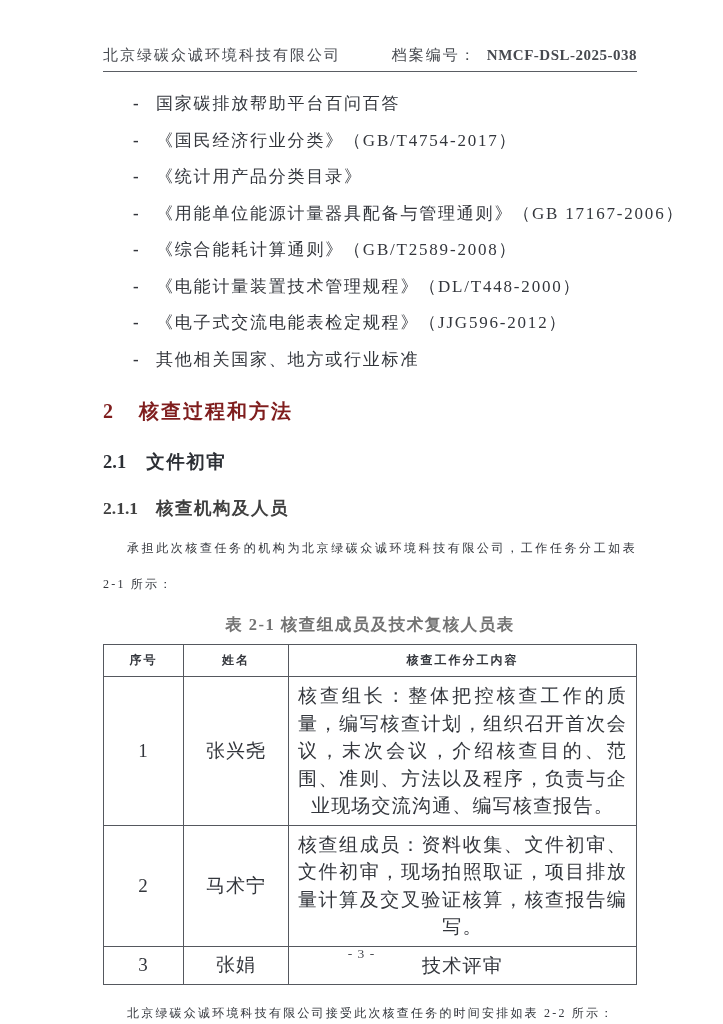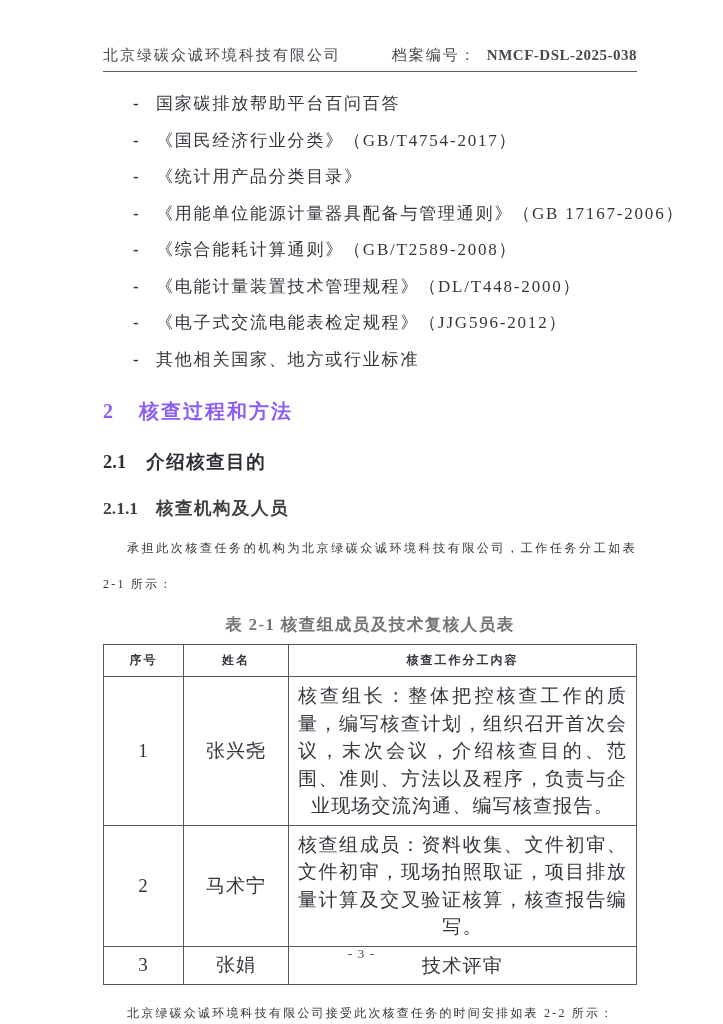--- a/index.html
+++ b/index.html
@@ -40,21 +40,21 @@
     line-height: 36.5px;
     white-space: nowrap;
   }
   .refs li .dash {
     width: 23px;
     flex: 0 0 23px;
     font-weight: bold;
     letter-spacing: 0;
   }
   
-  .h-l1 { font-size: 20px; font-weight: bold; color: #8b5cf6; margin-top: 20px; letter-spacing: 2px; }
+  .h-l1 { font-size: 20px; font-weight: bold; color: #7f1d1d; margin-top: 20px; letter-spacing: 2px; }
   .h-l1 .num { letter-spacing: 0; margin-right: 26px; }
   .h-l2 { font-size: 18.5px; font-weight: bold; color: #2c2f35; margin-top: 24px; letter-spacing: 1.5px; }
   .h-l2 .num { letter-spacing: 0; margin-right: 20px; }
   .h-l3 { font-size: 17.5px; font-weight: bold; color: #404040; margin-top: 22px; letter-spacing: 1.5px; }
   .h-l3 .num { letter-spacing: 0; margin-right: 18px; }
   
   .para {
     margin-top: 10px;
     font-size: 12px;
     line-height: 36px;
@@ -159,21 +159,21 @@
         <span class="dash">-</span>
         <span>其他相关国家、地方或行业标准</span>
       </li>
   </ul>
 
   <div class="h-l1">
     <span class="num">2</span><span>核查过程和方法</span>
   </div>
 
   <div class="h-l2">
-    <span class="num">2.1</span><span>介绍核查目的</span>
+    <span class="num">2.1</span><span>文件初审</span>
   </div>
 
   <div class="h-l3">
     <span class="num">2.1.1</span><span>核查机构及人员</span>
   </div>
 
   <p class="para">承担此次核查任务的机构为北京绿碳众诚环境科技有限公司，工作任务分工如表 2-1 所示：</p>
 
   <div class="tbl-caption">表 2-1 核查组成员及技术复核人员表</div>
 

